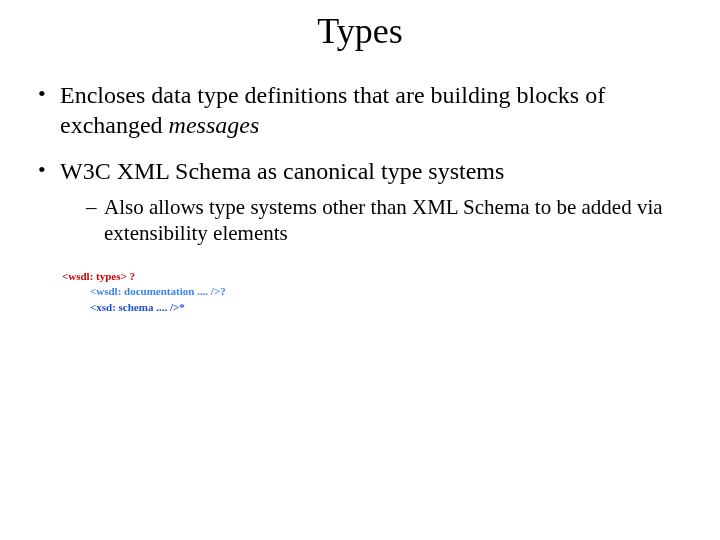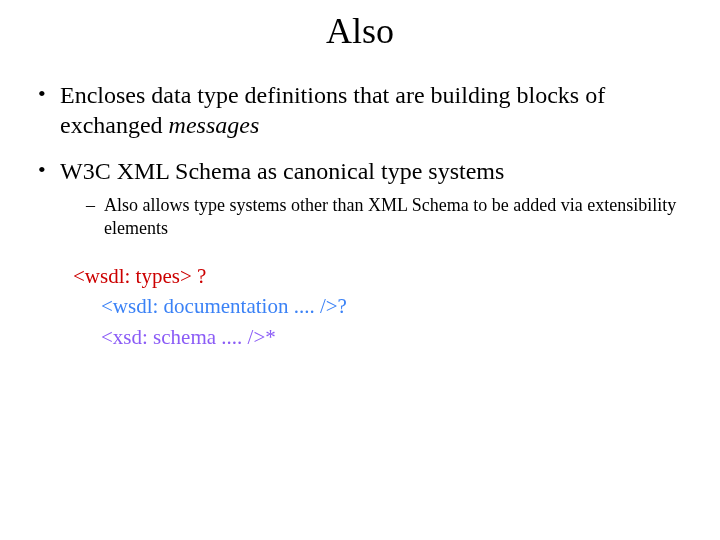--- a/index.html
+++ b/index.html
@@ -36,49 +36,49 @@
       top: 0;
       font-size: 22px;
     }
     .italic { font-style: italic; text-align: center; }
     ul.sub {
       list-style: none;
       margin-top: 8px;
       padding-left: 26px;
     }
     ul.sub > li {
-      font-size: 18px;
+      font-size: 21px;
       line-height: 1.25;
       position: relative;
       padding-left: 18px;
     }
     ul.sub > li::before {
       content: "–";
       position: absolute;
       left: 0;
       top: 0;
     }
     .code {
       margin-top: 22px;
-      margin-left: 53px;
+      margin-left: 42px;
       font-family: "Times New Roman", Times, serif;
-      font-size: 21px;
-      font-weight: normal;
+      font-size: 11px;
+      font-weight: bold;
       line-height: 1.45;
     }
     .code .red { color: #cc0000; }
     .code .green { color: #3b82f6; }
-    .code .blue { color: #8b5cf6; }
+    .code .blue { color: #1d4ed8; }
     .code .indent { padding-left: 28px; display: block; }
     .code .line { display: block; }
   </style>
 </head>
 <body>
 
-<h1 class="title">Also</h1>
+<h1 class="title">Types</h1>
 
 <ul class="top">
   <li>
     <span>Encloses data type definitions that are building blocks of exchanged </span><span class="italic">messages</span>
   </li>
   <li>
     <span>W3C XML Schema as canonical type systems</span>
     <ul class="sub">
       <li>
         <span>Also allows type systems other than XML Schema to be added via extensibility elements</span>

